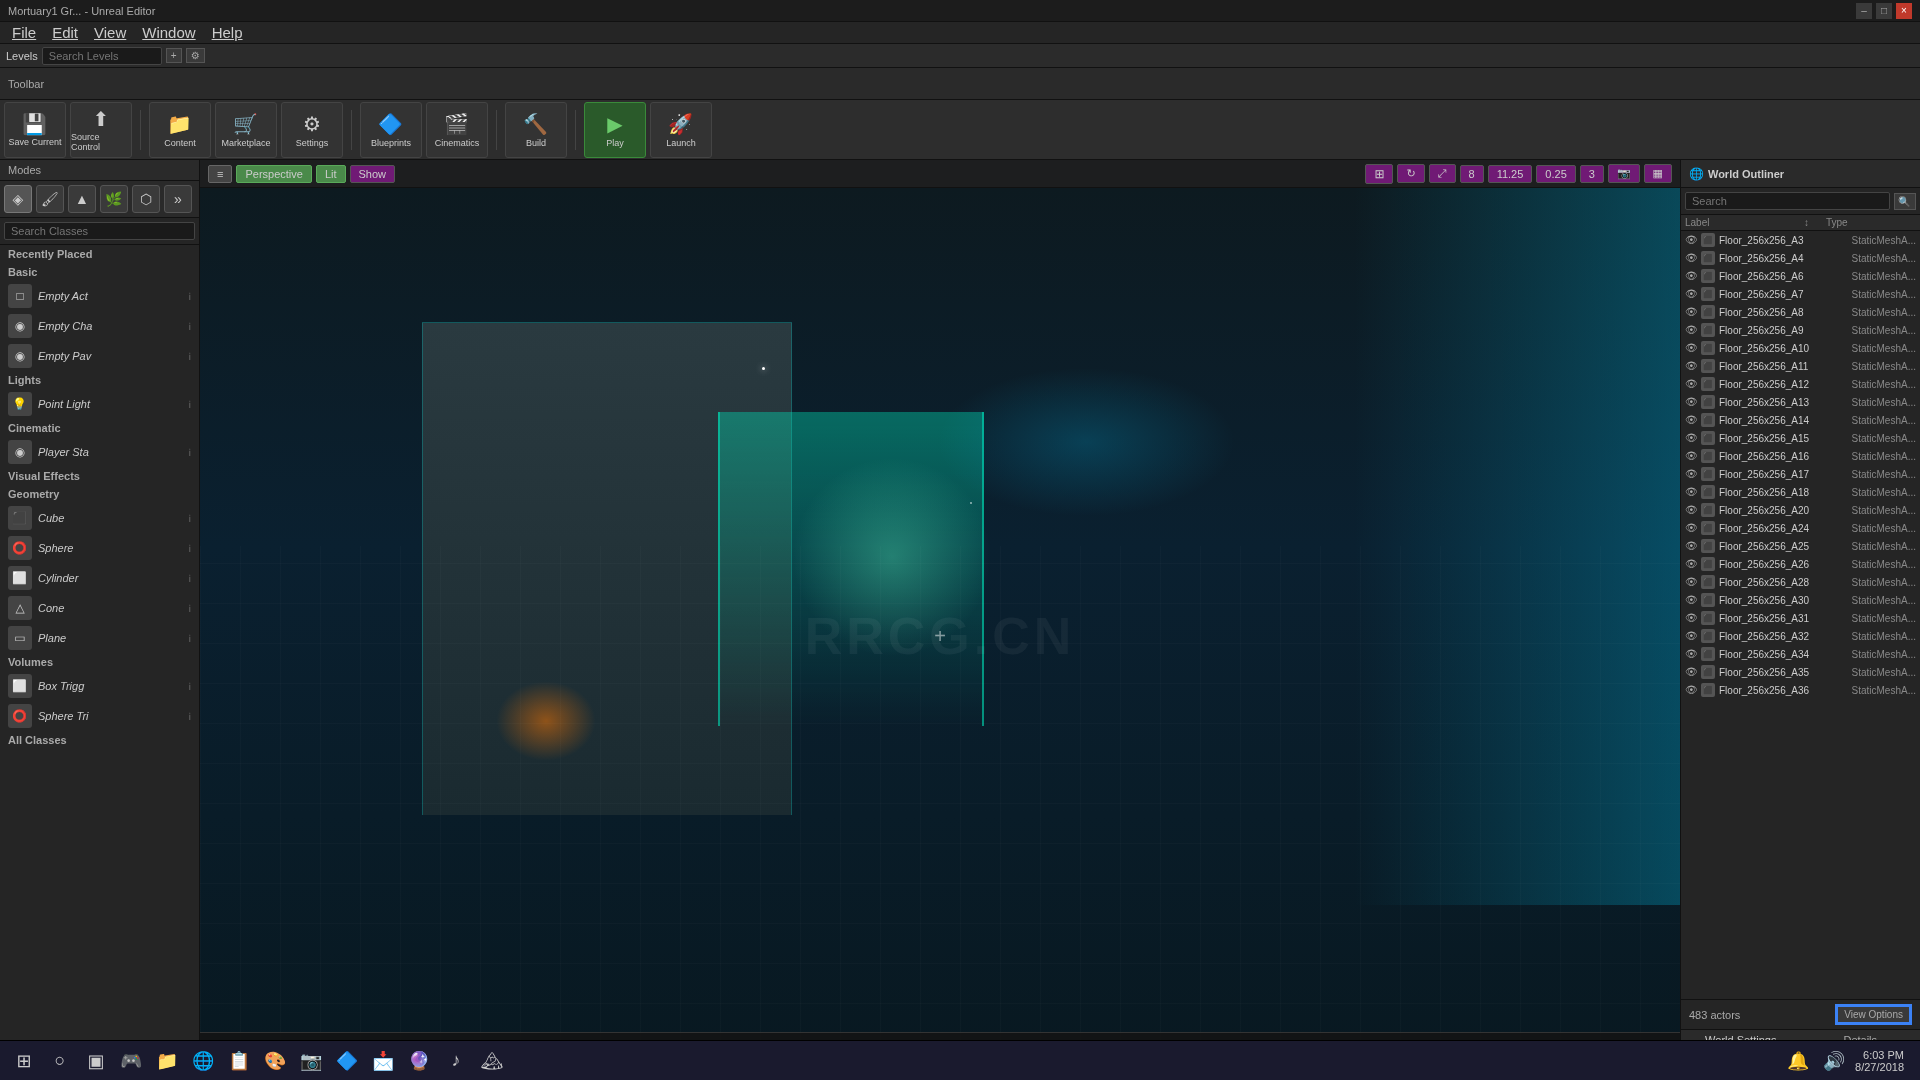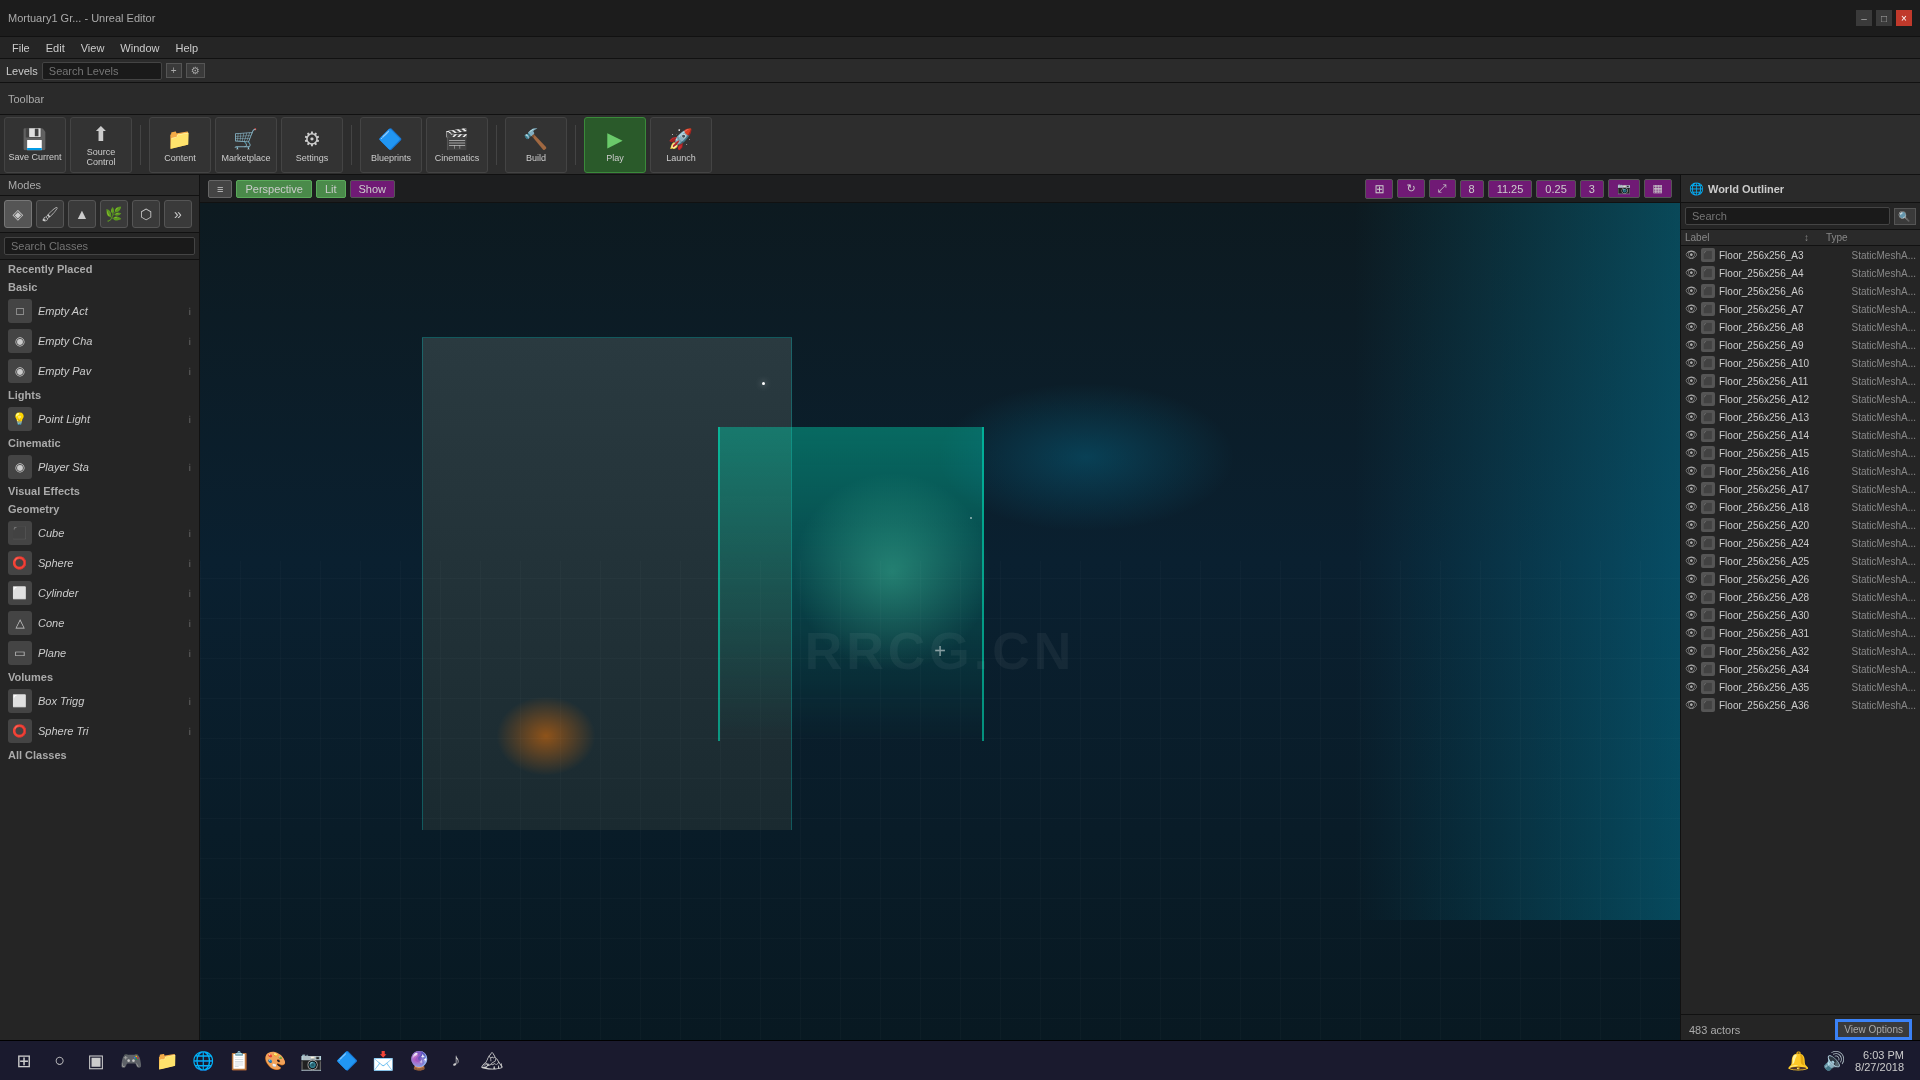--- a/index.html
+++ b/index.html
@@ -8,21 +8,21 @@
       height: 1080px;
       background: #1a1a1a;
       font-family: 'Segoe UI', Arial, sans-serif;
       font-size: 11px;
       color: #ccc;
       overflow: hidden;
     }
 
     
     #title-bar {
-      height: 37px;
+      height: 22px;
       background: #1c1c1c;
       display: flex;
       align-items: center;
       padding: 0 8px;
       border-bottom: 1px solid #111;
     }
     #title-bar .title-text {
       color: #aaa;
       font-size: 11px;
       flex: 1;
@@ -49,22 +49,23 @@
       align-items: center;
       padding: 0 4px;
       border-bottom: 1px solid #111;
     }
     #menu-bar .menu-item {
       padding: 0 8px;
       height: 100%;
       display: flex;
       align-items: center;
       color: #ccc;
-      font-size: 11px;
+      font-size: 15px;
       cursor: pointer;
+      text-decoration: underline;
     }
 
     
     #levels-bar {
       height: 24px;
       background: #2b2b2b;
       display: flex;
       align-items: center;
       padding: 0 6px;
       border-bottom: 1px solid #111;
@@ -614,21 +615,21 @@
   <span class="toolbar-label">Toolbar</span>
 </div>
 
 <div id="icon-toolbar">
   <div class="tb-btn">
     <span class="tb-icon">💾</span>
     <span style="font-size:9px;text-align:center;line-height:1.1;">Save Current</span>
   </div>
   <div class="tb-btn">
     <span class="tb-icon">⬆</span>
-    <span style="font-size:9px;text-align:center;line-height:1.1;">Source Control</span>
+    <span style="font-size:9px;line-height:1.1;">Source Control</span>
   </div>
   <div class="tb-separator"></div>
   <div class="tb-btn">
     <span class="tb-icon">📁</span>
     <span style="font-size:9px;">Content</span>
   </div>
   <div class="tb-btn">
     <span class="tb-icon">🛒</span>
     <span style="font-size:9px;">Marketplace</span>
   </div>

